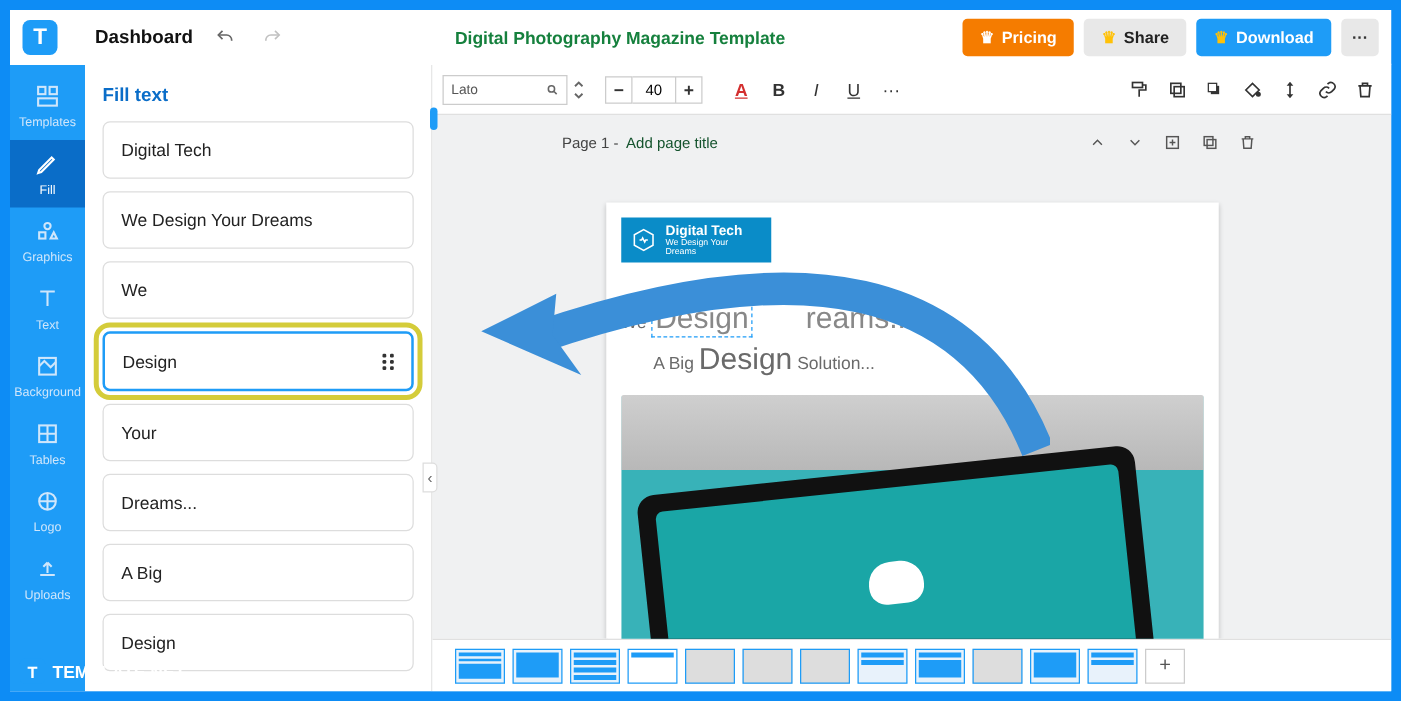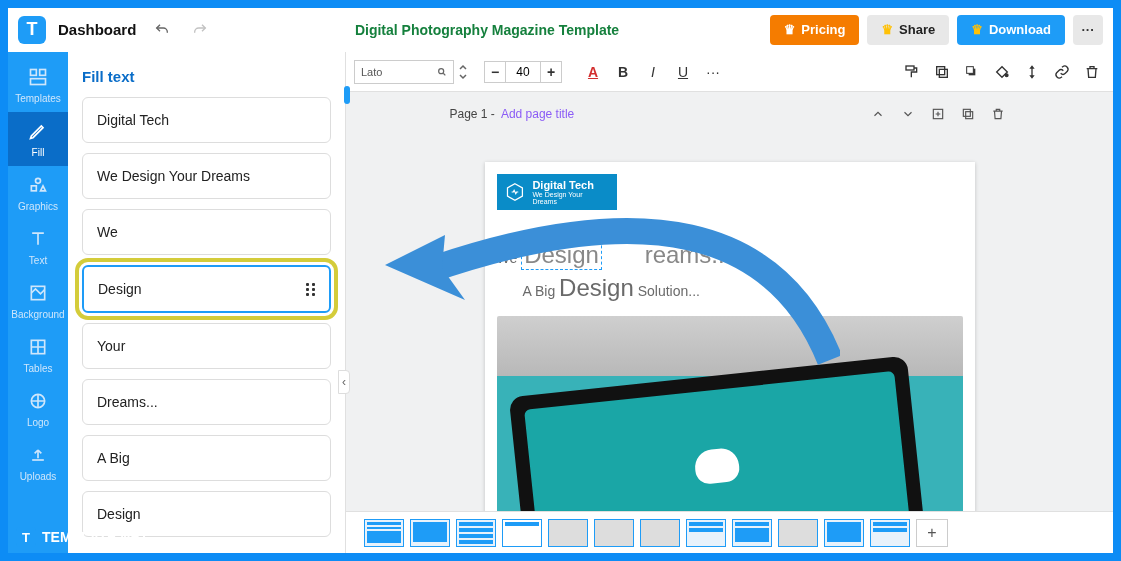--- a/index.html
+++ b/index.html
@@ -1,20 +1,20 @@
 <!DOCTYPE html>
 <html><head>
 <meta charset="utf-8">
 <style>
 * { box-sizing: border-box; margin: 0; padding: 0; }
 body { font-family: -apple-system, BlinkMacSystemFont, "Segoe UI", Arial, sans-serif; background: #0d8cf5; width: 1121px; height: 561px; overflow: hidden; position: relative; }
 .frame { position: absolute; left: 8px; top: 8px; right: 8px; bottom: 8px; background: #fff; display: flex; flex-direction: column; }
 .topbar { height: 44px; display: flex; align-items: center; padding: 0 10px; border-bottom: 1px solid #fff; }
 .app-logo { width: 28px; height: 28px; background: #1e9cf7; border-radius: 6px; display: flex; align-items: center; justify-content: center; color: #fff; font-weight: 700; font-size: 18px; }
-.dash-label { font-weight: 700; font-size: 15px; margin-left: 12px; color: #111; }
+.dash-label { font-weight: 700; font-size: 15px; margin-left: 30px; color: #111; }
 .ic { display: inline-flex; align-items: center; justify-content: center; }
 .undo, .redo { width: 24px; height: 24px; margin-left: 14px; color: #666; cursor: pointer; }
 .title-center { flex: 1; display: flex; justify-content: center; }
 .doc-title { font-weight: 700; font-size: 14px; color: #15803d; }
 .btn { height: 30px; padding: 0 14px; display: inline-flex; align-items: center; gap: 6px; border-radius: 4px; font-size: 13px; font-weight: 600; cursor: pointer; margin-left: 8px; }
 .btn-pricing { background: #f57c00; color: #fff; }
 .btn-share { background: #e8e8e8; color: #222; }
 .btn-download { background: #1e9cf7; color: #fff; }
 .btn-more { background: #e8e8e8; width: 30px; justify-content: center; font-weight: 700; color: #333; }
 .crown { color: #fff; }
@@ -34,21 +34,21 @@
 .toolbar2 { height: 40px; background: #fff; border-bottom: 1px solid #e0e0e0; display: flex; align-items: center; padding: 0 8px; gap: 4px; }
 .font-select { width: 100px; height: 24px; border: 1px solid #ccc; display: flex; align-items: center; padding: 0 6px; font-size: 11px; color: #555; justify-content: space-between; }
 .num-group { display: flex; align-items: center; }
 .num-btn { width: 22px; height: 22px; border: 1px solid #ccc; display: flex; align-items: center; justify-content: center; cursor: pointer; font-weight: 600; color: #333; font-size: 14px; }
 .num-val { width: 34px; height: 22px; border-top: 1px solid #ccc; border-bottom: 1px solid #ccc; display: flex; align-items: center; justify-content: center; font-size: 12px; }
 .fmt { width: 26px; height: 26px; display: flex; align-items: center; justify-content: center; cursor: pointer; color: #333; font-size: 14px; }
 .fmt.redA { color: #d32f2f; font-weight: 700; }
 .tb-spacer { flex: 1; }
 .canvas-scroll { flex: 1; overflow: hidden; display: flex; flex-direction: column; align-items: center; gap: 36px; }
 .page-header { width: 560px; height: 36px; display: flex; align-items: center; margin-top: 10px; gap: 6px; font-size: 12px; color: #444; }
-.page-header .ph-title { color: #8b5cf6; }
+.page-header .ph-title { color: #14532d; }
 .ph-spacer { flex: 1; }
 .ph-ic { width: 24px; height: 24px; display: flex; align-items: center; justify-content: center; cursor: pointer; color: #555; }
 .page { width: 490px; height: 370px; background: #fff; box-shadow: 0 1px 4px rgba(0,0,0,0.2); padding: 12px; }
 .brand-badge { width: 120px; height: 36px; background: #0a8cc8; color: #fff; display: flex; align-items: center; padding: 0 8px; gap: 8px; font-size: 11px; font-weight: 600; }
 .brand-badge .sub { font-size: 7px; font-weight: 400; display: block; }
 .hero-text { margin-top: 30px; color: #6a6a6a; }
 .hero-text .l1 { font-size: 14px; }
 .hero-text .l1 b { font-size: 24px; color: #888; font-weight: 400; }
 .hero-text .l2 { font-size: 14px; margin-top: 4px; margin-left: 26px; }
 .hero-text .l2 b { font-size: 24px; font-weight: 400; }

